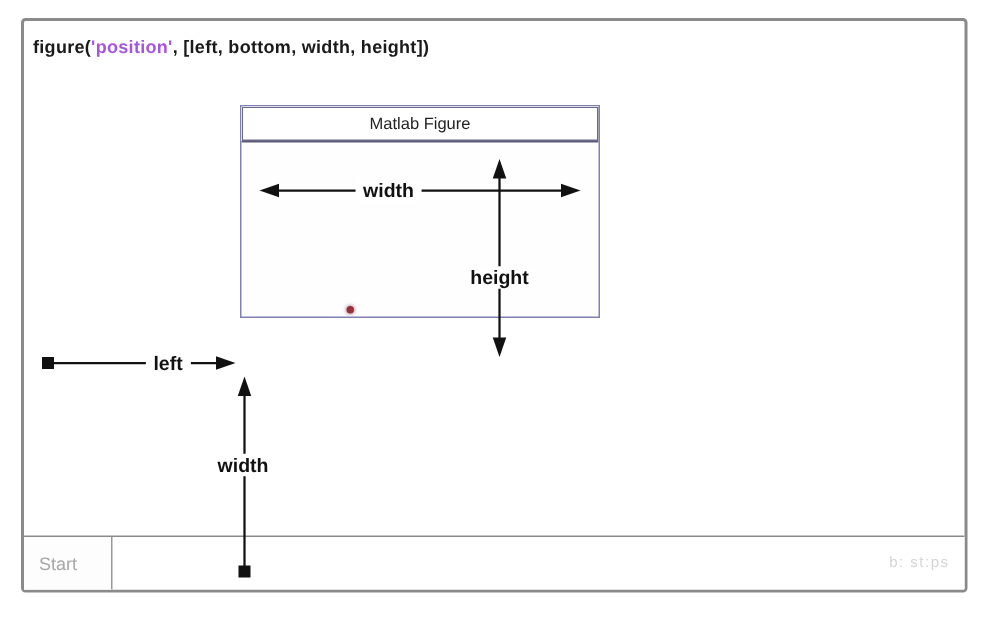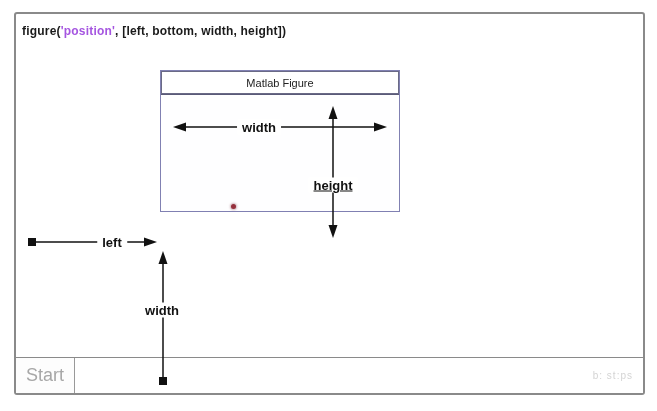--- a/index.html
+++ b/index.html
@@ -60,21 +60,21 @@
     position: absolute;
     transform: translate(-50%, -50%);
     background: #ffffff;
     padding: 0 5px;
     font-size: 13px;
     font-weight: bold;
     color: #111;
     white-space: nowrap;
   }
   .lbl-width  { left: 243px; top: 113px; }
-  .lbl-height { left: 317px; top: 171px; text-decoration: underline; }
+  .lbl-height { left: 317px; top: 171px; }
   .lbl-left   { left: 72px;  top: 228px; margin-left: 24px; }
   .lbl-bottom { left: 146px; top: 296px; }
   
   .pointer-dot {
     position: absolute;
     left: 215px; top: 190px;
     width: 5px; height: 5px;
     border-radius: 50%;
     background: #96303c;
     box-shadow: 0 0 2px 1px rgba(170,120,130,0.55);
@@ -88,21 +88,21 @@
     background: #ffffff;
   }
   .start-button {
     position: absolute;
     left: 0; top: 0;
     width: 59px; height: 100%;
     border-right: 1px solid #999;
     display: flex;
     align-items: center;
     padding-left: 10px;
-    font-size: 18px;
+    font-size: 12px;
     color: #a7a7a7;
     background: #fdfdfd;
   }
   .watermark {
     position: absolute;
     right: 10px; top: 12px;
     font-size: 10px;
     color: #d4d4d4;
     letter-spacing: 1px;
   }

